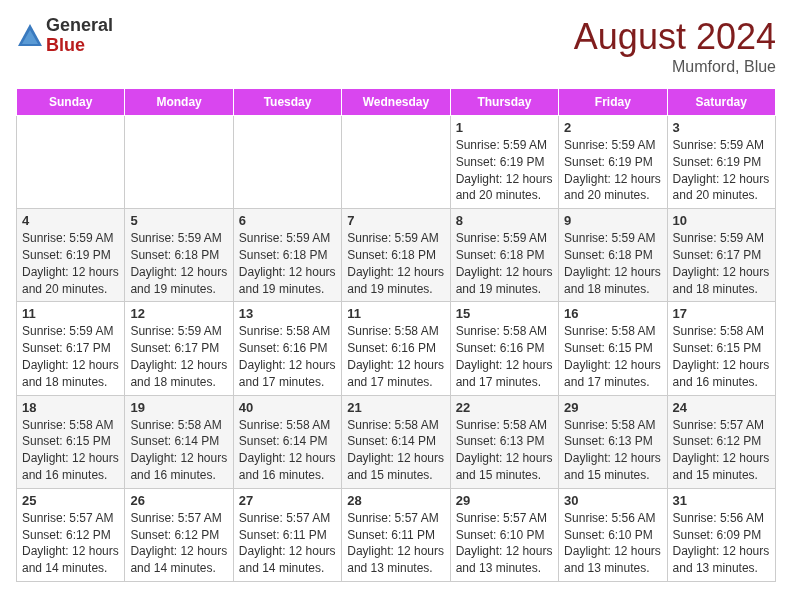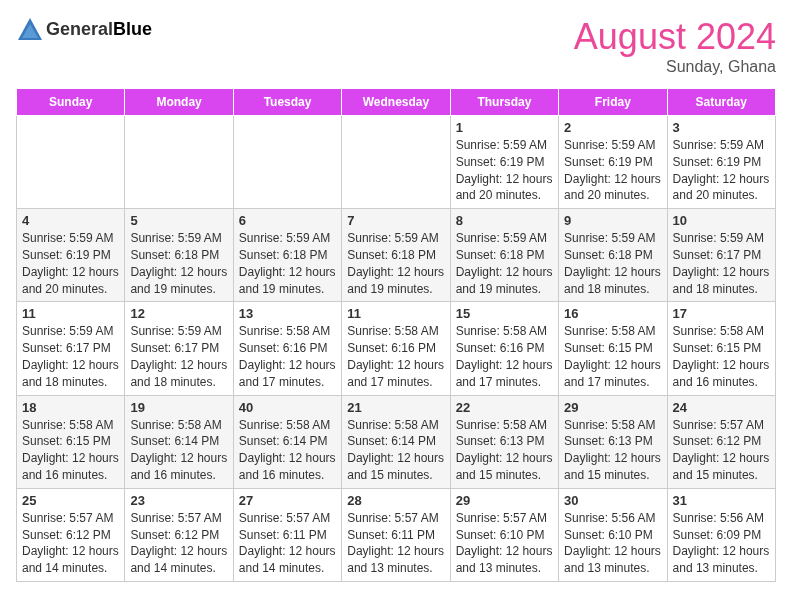--- a/index.html
+++ b/index.html
@@ -15,44 +15,44 @@
       justify-content: space-between;
       align-items: flex-start;
       margin-bottom: 12px;
     }
     .logo {
       display: flex;
       align-items: center;
     }
     .logo-text {
       display: flex;
-      flex-direction: row;
+      flex-direction: column;
       line-height: 1.1;
     }
     .logo-general {
       font-size: 18px;
       font-weight: bold;
       color: #333;
     }
     .logo-blue {
       font-size: 18px;
       font-weight: bold;
-      color: #000000;
+      color: #b91c1c;
     }
     .logo-icon {
       width: 28px;
       height: 28px;
       margin-right: 2px;
     }
     .title-block {
       text-align: right;
     }
     .month-title {
       font-size: 36px;
-      color: #ec4899;
+      color: #7f1d1d;
       font-weight: normal;
     }
     .location {
       font-size: 16px;
       color: #555;
     }
     table {
       width: 100%;
       border-collapse: collapse;
       table-layout: fixed;
@@ -103,21 +103,21 @@
       <polygon points="14,2 26,24 2,24" fill="#3a7abf"></polygon>
       <polygon points="14,8 22,22 6,22" fill="#5a9ad5"></polygon>
     </svg>
     <div class="logo-text">
       <span class="logo-general">General</span>
       <span class="logo-blue">Blue</span>
     </div>
   </div>
   <div class="title-block">
     <div class="month-title">August 2024</div>
-    <div class="location">Sunday, Ghana</div>
+    <div class="location">Mumford, Blue</div>
   </div>
 </div>
 
 <table>
   <thead>
     <tr>
     <th>Sunday</th>
         <th>Monday</th>
         <th>Tuesday</th>
         <th>Wednesday</th>
@@ -309,21 +309,21 @@
       </tr>
       <tr>
         <td>
           <span class="day-num">25</span>
           <div class="day-info" style="white-space: pre-line;">Sunrise: 5:57 AM
 Sunset: 6:12 PM
 Daylight: 12 hours
 and 14 minutes.</div>
         </td>
         <td>
-          <span class="day-num">23</span>
+          <span class="day-num">26</span>
           <div class="day-info" style="white-space: pre-line;">Sunrise: 5:57 AM
 Sunset: 6:12 PM
 Daylight: 12 hours
 and 14 minutes.</div>
         </td>
         <td>
           <span class="day-num">27</span>
           <div class="day-info" style="white-space: pre-line;">Sunrise: 5:57 AM
 Sunset: 6:11 PM
 Daylight: 12 hours

